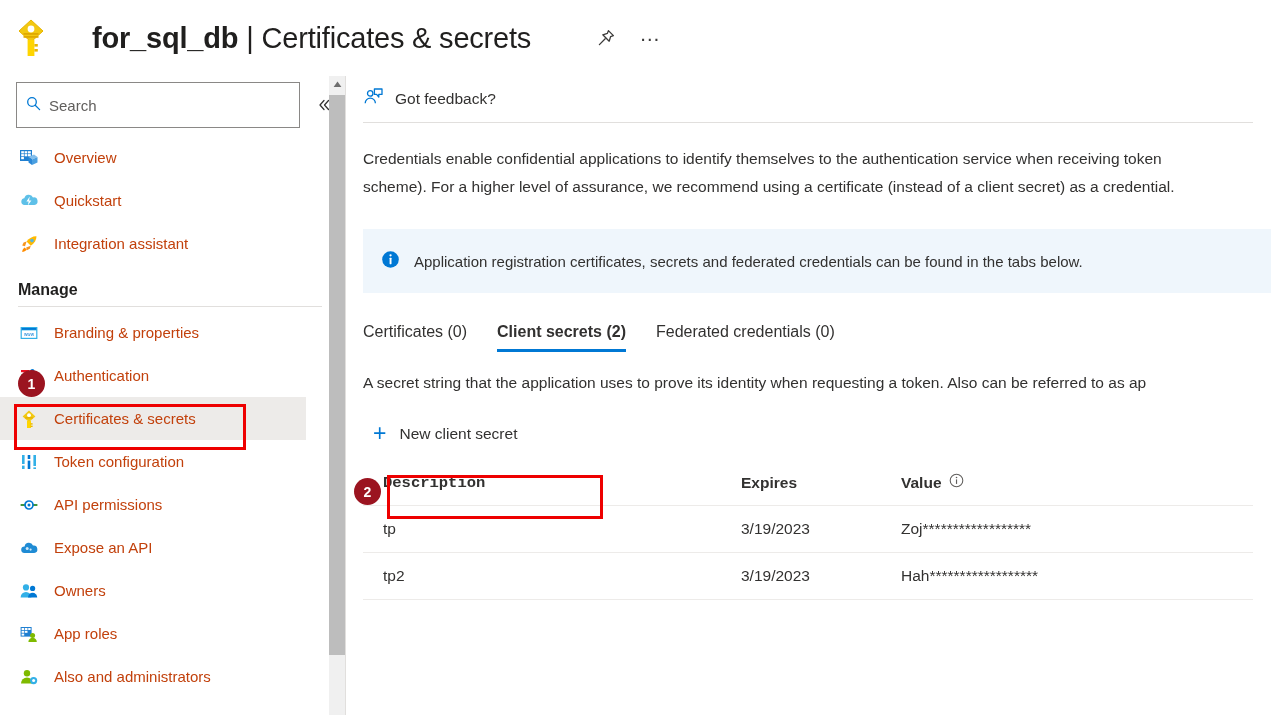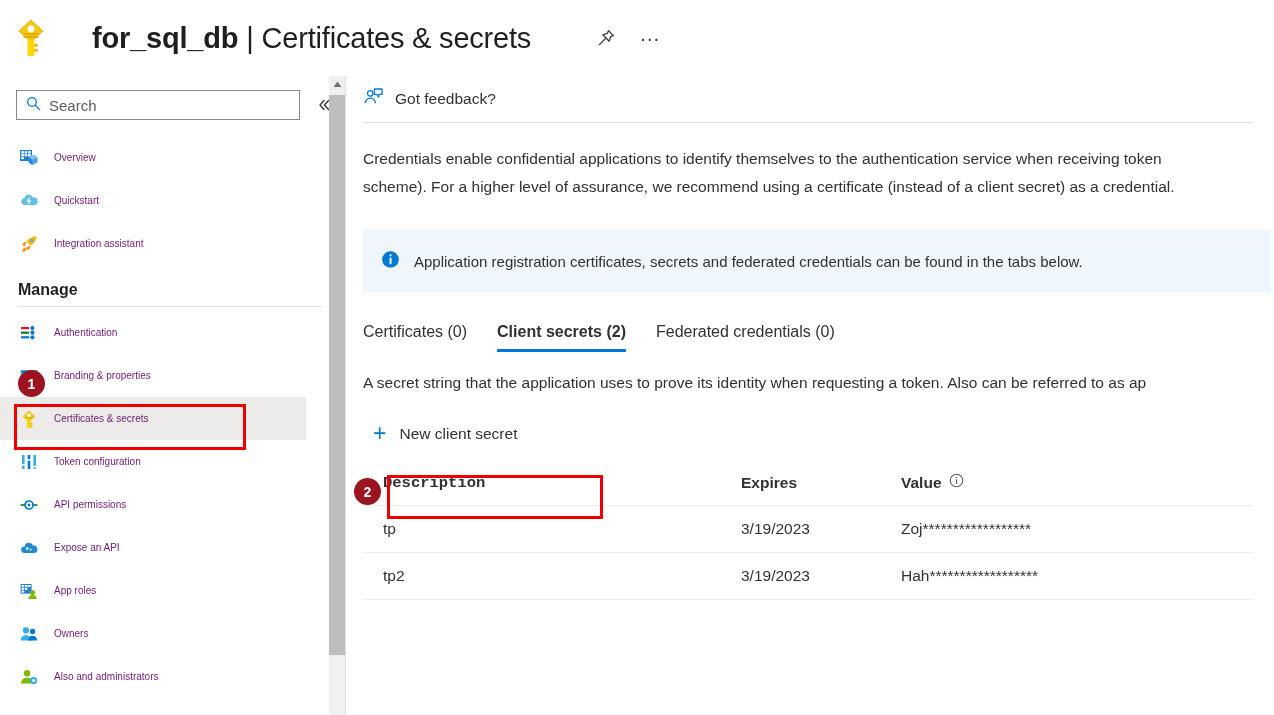--- a/index.html
+++ b/index.html
@@ -37,21 +37,21 @@
 
   
   .sidebar {
     position: absolute; left: 0; top: 76px; width: 346px; height: 639px;
     background: #ffffff;
   }
   .search-row {
     display: flex; align-items: center; padding: 14px 0 12px 16px; height: 56px;
   }
   .search-box {
-    position: relative; width: 284px; height: 30px;
+    position: relative; width: 284px; height: 46px;
     border: 1px solid #8a8886; background: #fff;
     display: flex; align-items: center;
   }
   .search-box .mag { margin: 0 8px 0 9px; flex:0 0 auto; }
   .search-box input {
     border: none; outline: none; background: transparent;
     font-family: "Liberation Sans", sans-serif;
     font-size: 15px; color: #605e5c; width: 225px; padding: 0;
   }
   .search-box input::placeholder { color: #605e5c; }
@@ -63,21 +63,21 @@
   .nav { position: relative; padding-top: 4px; }
   .nav-item {
     display: flex; align-items: center; height: 43px;
     padding-left: 18px; cursor: pointer; position: relative;
   }
   .nav-item .nav-ico {
     width: 22px; height: 22px; flex: 0 0 auto; margin-right: 14px;
     display: flex; align-items: center; justify-content: center;
   }
   .nav-item .nav-label {
-    font-size: 10px; color: #701a75; white-space: nowrap;
+    font-size: 15px; color: #c2410c; white-space: nowrap;
   }
   .nav-item.selected {
     background: #edebe9;
     width: 306px;
   }
   .nav-group {
     font-size: 16px; font-weight: 700; color: #201f1e;
     padding: 16px 0 7px 18px;
   }
   .nav-divider {
@@ -285,43 +285,43 @@
         </span>
         <span class="nav-label">Integration assistant</span>
       </div>
 
       <div class="nav-group">Manage</div>
       <div class="nav-divider"></div>
 
       <div class="nav-item">
         <span class="nav-ico">
           <svg width="20" height="20" viewBox="0 0 20 20">
+            <rect x="1.6" y="4" width="16.8" height="12" fill="#32b0e7"></rect>
+            <rect x="2.8" y="7.4" width="14.4" height="7.4" fill="#fff"></rect>
+            <rect x="2.8" y="5" width="14.4" height="1.8" fill="#0078d4"></rect>
+            <text x="10" y="13" font-size="4.6" fill="#0078d4" text-anchor="middle" font-family="Liberation Sans, sans-serif">www</text>
+          </svg>
+        </span>
+        <span class="nav-label">Branding &amp; properties</span>
+      </div>
+
+      <div class="nav-item">
+        <span class="nav-ico">
+          <svg width="20" height="20" viewBox="0 0 20 20">
             <rect x="2" y="4" width="8" height="2.2" fill="#e81123"></rect>
             <rect x="2" y="8.6" width="8" height="2.2" fill="#107c10"></rect>
             <rect x="2" y="13.2" width="8" height="2.2" fill="#0078d4"></rect>
             <circle cx="13.4" cy="5.1" r="2.1" fill="#0078d4"></circle>
             <circle cx="13.4" cy="9.7" r="2.1" fill="#0078d4"></circle>
             <circle cx="13.4" cy="14.3" r="2.1" fill="#0078d4"></circle>
           </svg>
         </span>
         <span class="nav-label">Authentication</span>
       </div>
 
-      <div class="nav-item">
-        <span class="nav-ico">
-          <svg width="20" height="20" viewBox="0 0 20 20">
-            <rect x="1.6" y="4" width="16.8" height="12" fill="#32b0e7"></rect>
-            <rect x="2.8" y="7.4" width="14.4" height="7.4" fill="#fff"></rect>
-            <rect x="2.8" y="5" width="14.4" height="1.8" fill="#0078d4"></rect>
-            <text x="10" y="13" font-size="4.6" fill="#0078d4" text-anchor="middle" font-family="Liberation Sans, sans-serif">www</text>
-          </svg>
-        </span>
-        <span class="nav-label">Branding &amp; properties</span>
-      </div>
-
       <div class="nav-item selected">
         <span class="nav-ico">
           <svg width="20" height="20" viewBox="0 0 20 20">
             <path d="M10 1.6 L16.4 7.4 L10 13 L3.6 7.4 Z" fill="#f2c811"></path>
             <circle cx="10" cy="6.2" r="1.9" fill="#fff"></circle>
             <rect x="6.2" y="8.4" width="7.6" height="1" fill="#e0a800"></rect>
             <rect x="8" y="12" width="4" height="7" fill="#ffd500"></rect>
             <rect x="11.6" y="14.2" width="2" height="1.4" fill="#e8b500"></rect>
             <rect x="11.6" y="16.6" width="2" height="1.4" fill="#e8b500"></rect>
           </svg>
@@ -357,51 +357,51 @@
 
       <div class="nav-item">
         <span class="nav-ico">
           <svg width="20" height="20" viewBox="0 0 20 20">
             <path d="M5.4 15 A3.2 3.2 0 0 1 5.6 8.4 A4.4 4.4 0 0 1 14 7.6 A3.6 3.6 0 0 1 15.2 15 Z" fill="#1f8bd4"></path>
             <circle cx="8.2" cy="10.6" r="1.5" fill="#cfe7f7"></circle>
             <circle cx="11.6" cy="11.6" r="1.1" fill="#cfe7f7"></circle>
           </svg>
         </span>
         <span class="nav-label">Expose an API</span>
+      </div>
+
+      <div class="nav-item">
+        <span class="nav-ico">
+          <svg width="20" height="20" viewBox="0 0 20 20">
+            <circle cx="7" cy="6.4" r="3.1" fill="#32b0e7"></circle>
+            <path d="M1.6 16.4 A5.4 5.4 0 0 1 12.4 16.4 Z" fill="#32b0e7"></path>
+            <circle cx="13.6" cy="7.4" r="2.6" fill="#0078d4"></circle>
+            <path d="M9 16.4 A4.6 4.6 0 0 1 18.2 16.4 Z" fill="#0078d4"></path>
+          </svg>
+        </span>
+        <span class="nav-label">Owners</span>
       </div>
 
       <div class="nav-item">
         <span class="nav-ico">
           <svg width="20" height="20" viewBox="0 0 20 20">
             <rect x="1.6" y="3" width="11" height="9.6" fill="#1f7fd1"></rect>
             <g fill="#fff">
               <rect x="2.6" y="4" width="2.6" height="2"></rect>
                 <rect x="5.9" y="4" width="2.6" height="2"></rect>
               <rect x="9.2" y="4" width="2.4" height="2"></rect>
               <rect x="2.6" y="6.8" width="2.6" height="2"></rect>
                 <rect x="5.9" y="6.8" width="2.6" height="2"></rect>
               <rect x="2.6" y="9.6" width="2.6" height="2"></rect>
             </g>
             <circle cx="13.6" cy="11.4" r="2.5" fill="#7fba00"></circle>
             <path d="M9.4 18 A4.2 4.2 0 0 1 17.8 18 Z" fill="#7fba00"></path>
           </svg>
         </span>
         <span class="nav-label">App roles</span>
-      </div>
-
-      <div class="nav-item">
-        <span class="nav-ico">
-          <svg width="20" height="20" viewBox="0 0 20 20">
-            <circle cx="7" cy="6.4" r="3.1" fill="#32b0e7"></circle>
-            <path d="M1.6 16.4 A5.4 5.4 0 0 1 12.4 16.4 Z" fill="#32b0e7"></path>
-            <circle cx="13.6" cy="7.4" r="2.6" fill="#0078d4"></circle>
-            <path d="M9 16.4 A4.6 4.6 0 0 1 18.2 16.4 Z" fill="#0078d4"></path>
-          </svg>
-        </span>
-        <span class="nav-label">Owners</span>
       </div>
 
       <div class="nav-item">
         <span class="nav-ico">
           <svg width="20" height="20" viewBox="0 0 20 20">
             <circle cx="8" cy="6.2" r="3.2" fill="#7fba00"></circle>
             <path d="M2 16.6 A6 6 0 0 1 14 16.6 Z" fill="#7fba00"></path>
             <circle cx="14.6" cy="13.6" r="3.6" fill="#32b0e7"></circle>
             <circle cx="14.6" cy="13.6" r="1.5" fill="#fff"></circle>
           </svg>

